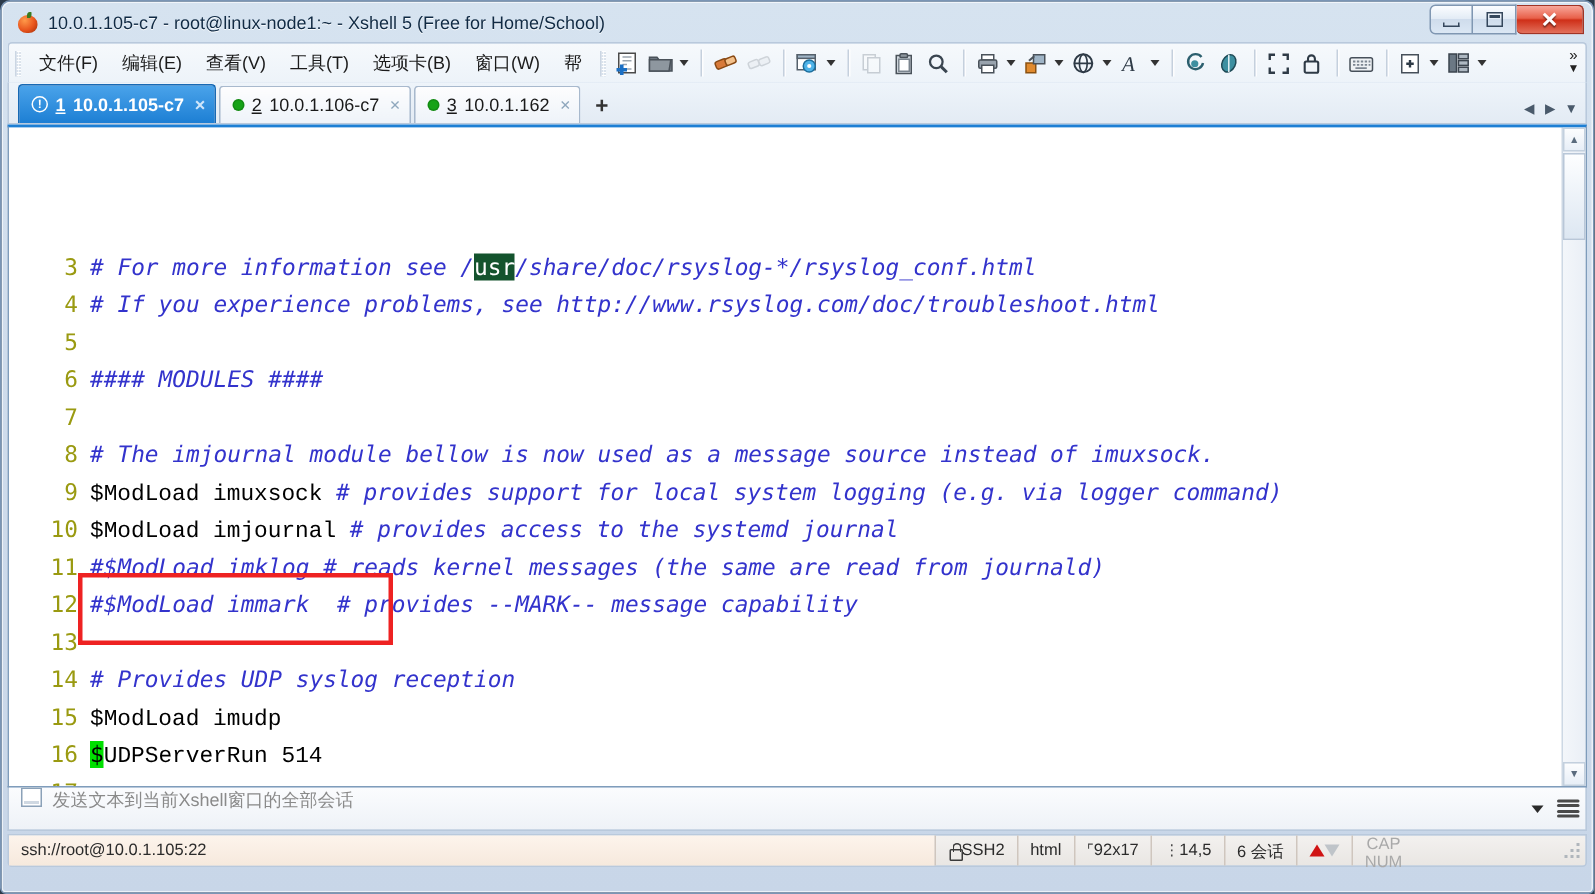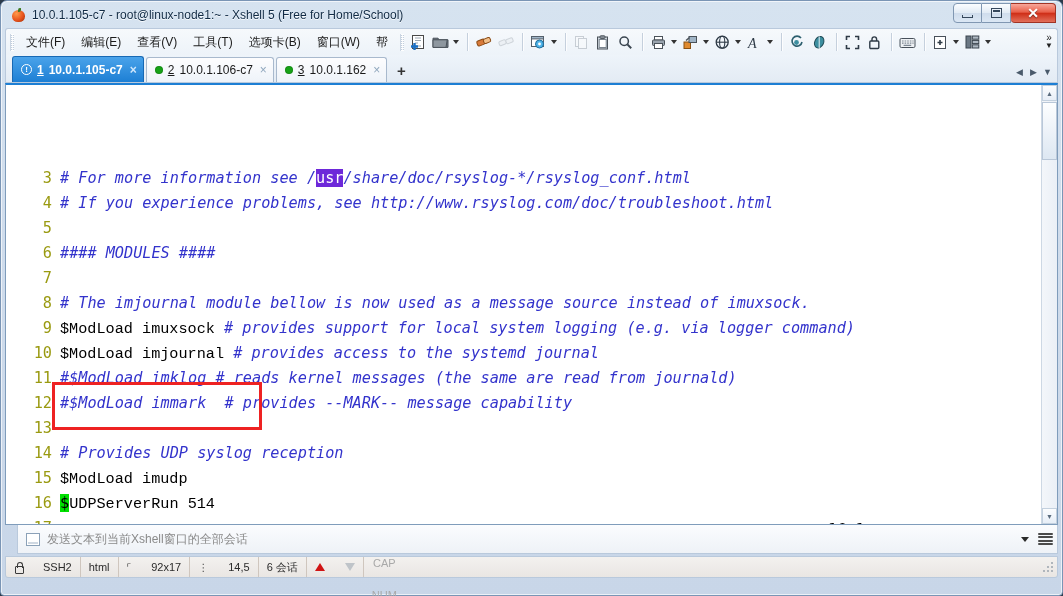--- a/index.html
+++ b/index.html
@@ -147,21 +147,21 @@
     font-size:15.2px; line-height:25px;
     padding:6px 0 0 16px;
     overflow:hidden;
     white-space:pre;
   }
   .row{ height:25px; position:relative; }
   .ln{ color:#9a9a11; display:inline-block; width:30px; text-align:right;
        margin-right:8px; }
   .cmt{ color:#3333cc;font-style:italic; }
   .txt{ color:#000000;font-family:Liberation Mono, monospace; }
-  .hl{ background:#6d28d9; color:#ffffff; }
+  .hl{ background:#14532d; color:#ffffff; }
   .cursor{ background:#00e000; color:#000000; }
   #statusrow{ position:absolute; left:0; right:0; bottom:6px; height:25px;
               font-family:"DejaVu Sans Mono","Liberation Mono",monospace;
               font-size:15.2px; color:#000; }
   #pos{ position:absolute; left:822px; }
   
   #vscroll{
     width:16px; flex:0 0 auto;
     background:linear-gradient(90deg,#f3f6fa,#eaeff6);
     border-left:1px solid #cdd8e4;
@@ -169,25 +169,24 @@
   }
   .sbtn{ height:16px;width:100%;display:flex;align-items:center;justify-content:center;
          background:linear-gradient(180deg,#fcfdfe,#e7eef7);
          border:1px solid #c3d0de; font-size:7px;color:#5a6b7d;}
   .sbtn.bot{ position:absolute; bottom:0; left:0;}
   #vthumb{ position:absolute; left:0; top:17px; width:100%; height:58px;
            background:linear-gradient(180deg,#fdfeff,#dde7f2);
            border:1px solid #b9c7d8; }
   
   #sendbar{
-    height:29px; display:flex; align-items:center;
+    height:29px; display:flex; 
     background:linear-gradient(180deg,#fbfcfe 0%,#eef2f7 100%);
     border:1px solid #b9c9dc; border-top:none;
     padding:0 2px 0 8px;
-    margin-left:12px;
   }
   #sendbar .cb{
     width:14px;height:13px;border:1px solid #8ba1b8;background:#fff;
     margin-right:7px;flex:0 0 auto;position:relative;
   }
   #sendbar .cb:after{
     content:"";position:absolute;left:1px;top:8px;right:1px;bottom:1px;
     background:#cfd8e2;
   }
   #sendlabel{ color:#8a8a8a; font-size:12px; white-space:nowrap; }
@@ -205,21 +204,21 @@
     background:linear-gradient(180deg,#f3f1ef 0%,#e9e6e3 100%);
     border:1px solid #b9c9dc; border-radius:0 0 3px 3px;
     font-size:11px; color:#2b2b2b;
   }
   #urlcell{
     flex:0 0 618px; height:100%; display:flex;align-items:center;
     padding-left:8px;
     background:linear-gradient(180deg,#fdf4ec 0%,#f6e9dd 100%);
     border-right:1px solid #cfc6be;
   }
-  .sbcell{ display:flex; align-items:center; gap:20px; padding:0 8px;
+  .sbcell{ display:flex; align-items:center; gap:0; padding:0 8px;
            height:100%; border-right:1px solid #cfc6be; white-space:nowrap;}
   .sbcell.nob{ border-right:none;flex-direction:column; }
   .lockicon{ width:9px;height:10px;position:relative;display:inline-block;}
   .lockicon:before{content:"";position:absolute;left:1px;top:4px;width:7px;height:6px;
                    border:1px solid #3a3a3a;border-radius:1px;}
   .lockicon:after{content:"";position:absolute;left:2.5px;top:0px;width:4px;height:5px;
                   border:1px solid #3a3a3a;border-bottom:none;border-radius:3px 3px 0 0;}
   .sizeicon{ font-size:10px;color:#4a4a4a;}
   .uparrow{ width:0;height:0;border-left:5px solid transparent;border-right:5px solid transparent;
             border-bottom:8px solid #d01414;}
@@ -495,20 +494,21 @@
       <span class="hamb">
           <i></i>
           <i></i>
           <i></i>
           <i></i>
         </span>
     </div>
   </div>
 
   <div id="statusbar">
+    <div id="urlcell">ssh://root@10.0.1.105:22</div>
 
     <div class="sbcell">
       <span class="lockicon"></span>
       <span>SSH2</span>
     </div>
 
     <div class="sbcell">
       <span>html</span>
     </div>
 

